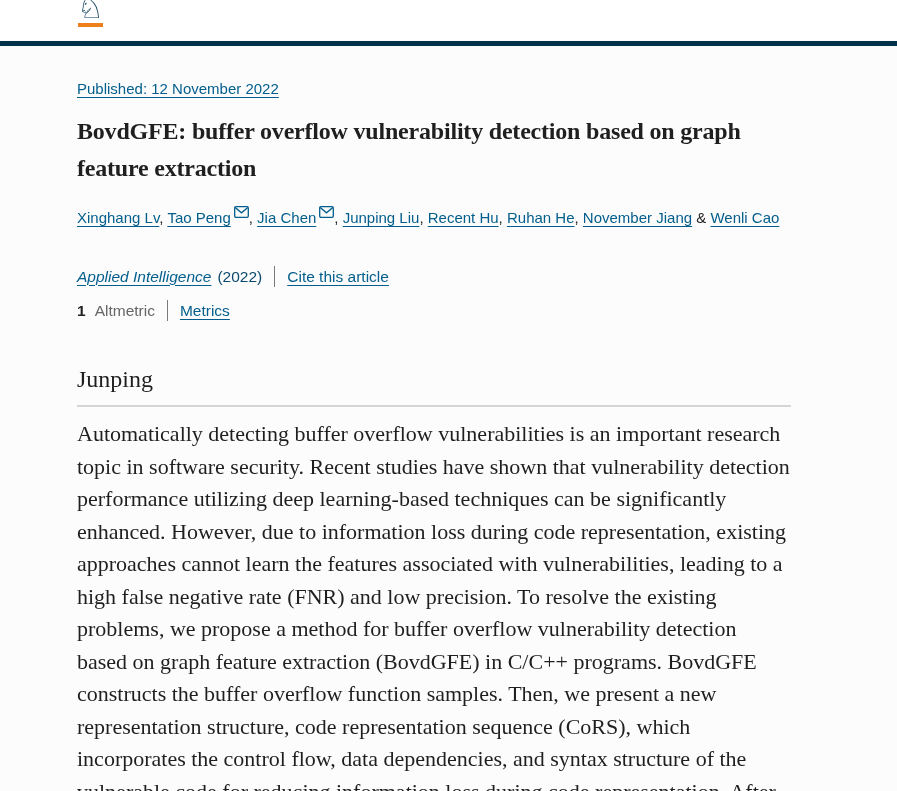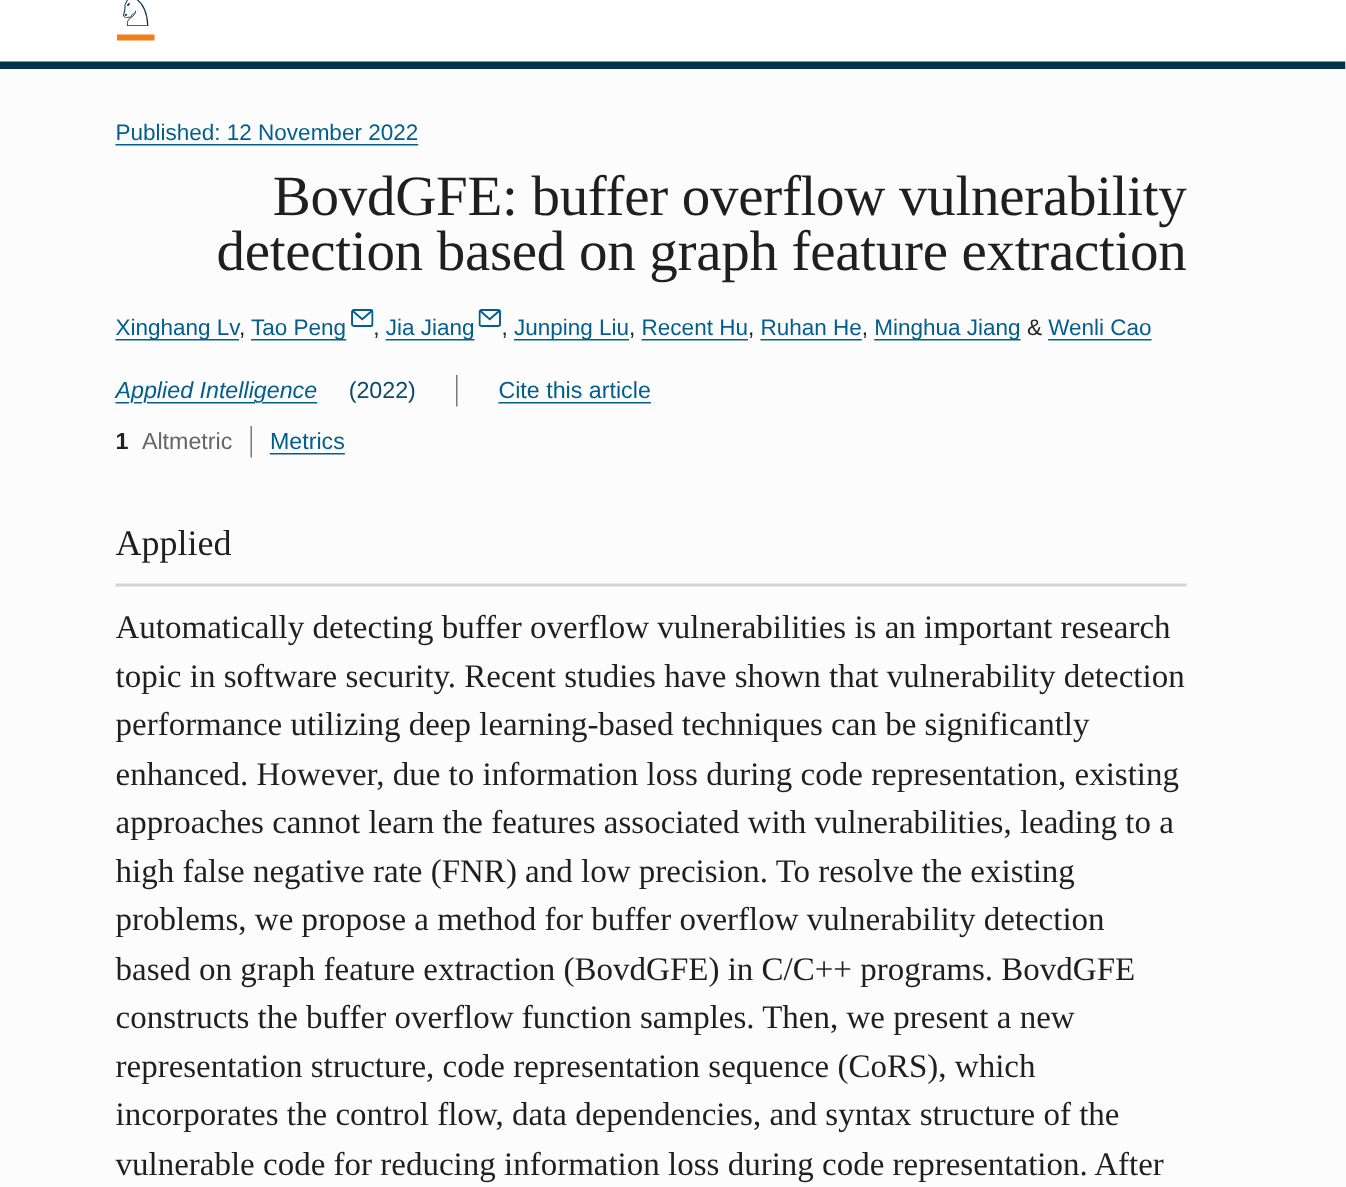--- a/index.html
+++ b/index.html
@@ -42,34 +42,33 @@
   a, .link {
     color:#025e8d;
     text-decoration:underline;
     text-underline-offset:3px;
     text-decoration-thickness:1px;
     cursor:pointer;
   }
   .published { font-size:15px; display:inline-block; }
   h1.article-title {
     font-family:"Liberation Serif","DejaVu Serif",serif;
-    font-weight:400;
-    font-size:38px;
+    font-weight:700;
+    font-size:24px;
     line-height:37px;
     color:#1f1f1f;
     max-width:745px;
     margin-top:15px;
     letter-spacing:-0.2px;
-    text-align:right;
   }
   .authors { margin-top:19px; font-size:15px; line-height:20px; }
   .authors .sep { color:#222222; }
   .mail-icon { vertical-align:5px; margin-left:3px; }
 
-  .journal-row { margin-top:21px; font-size:15.5px; display:flex; align-items:center;gap:15px; }
+  .journal-row { margin-top:38px; font-size:15.5px; display:flex; align-items:center; }
   .journal-name { font-style:italic; }
   .journal-year { margin-left:6px; color:#0c4a6e; }
   .vsep {
     display:inline-block; width:1px; height:21px;
     background:#7a7a7a; margin:0 12px; flex:none;
   }
   .metrics-row { margin-top:13px; font-size:15.5px; display:flex; align-items:center; }
   .metric-count { font-weight:700; color:#222222; margin-right:9px; }
   .metric-label { color:#666666; }
 
@@ -106,37 +105,37 @@
 
 <main>
 
   <a class="published">Published: 12 November 2022</a>
 
   <h1 class="article-title">BovdGFE: buffer overflow vulnerability detection based on graph feature extraction</h1>
 
   <div class="authors"><a class="author-link">Xinghang Lv</a><span class="sep">, </span><a class="author-link">Tao Peng</a><svg class="mail-icon" width="15" height="12" viewBox="0 0 15 12">
         <rect x="0.7" y="0.7" width="13.6" height="10.6" rx="1.2" fill="none" stroke="#025e8d" stroke-width="1.3"></rect>
         <path d="M1.2 1.4 L7.5 6.8 L13.8 1.4" fill="none" stroke="#025e8d" stroke-width="1.3"></path>
-      </svg><span class="sep">, </span><a class="author-link">Jia Jiang</a><svg class="mail-icon" width="15" height="12" viewBox="0 0 15 12">
+      </svg><span class="sep">, </span><a class="author-link">Jia Chen</a><svg class="mail-icon" width="15" height="12" viewBox="0 0 15 12">
         <rect x="0.7" y="0.7" width="13.6" height="10.6" rx="1.2" fill="none" stroke="#025e8d" stroke-width="1.3"></rect>
         <path d="M1.2 1.4 L7.5 6.8 L13.8 1.4" fill="none" stroke="#025e8d" stroke-width="1.3"></path>
-      </svg><span class="sep">, </span><a class="author-link">Junping Liu</a><span class="sep">, </span><a class="author-link">Recent Hu</a><span class="sep">, </span><a class="author-link">Ruhan He</a><span class="sep">, </span><a class="author-link">Minghua Jiang</a><span class="sep"> &amp; </span><a class="author-link">Wenli Cao</a><span class="sep"></span></div>
+      </svg><span class="sep">, </span><a class="author-link">Junping Liu</a><span class="sep">, </span><a class="author-link">Recent Hu</a><span class="sep">, </span><a class="author-link">Ruhan He</a><span class="sep">, </span><a class="author-link">November Jiang</a><span class="sep"> &amp; </span><a class="author-link">Wenli Cao</a><span class="sep"></span></div>
 
   <div class="journal-row">
     <a class="journal-name">Applied Intelligence</a>
     <span class="journal-year">(2022)</span>
     <span class="vsep"></span>
     <a>Cite this article</a>
   </div>
 
   <div class="metrics-row">
     <span class="metric-count">1</span>
     <span class="metric-label">Altmetric</span>
     <span class="vsep"></span>
     <a>Metrics</a>
   </div>
 
-  <h2 class="abstract-heading">Applied</h2>
+  <h2 class="abstract-heading">Junping</h2>
   <hr class="section-rule">
 
   <p class="abstract-text">Automatically detecting buffer overflow vulnerabilities is an important research topic in software security. Recent studies have shown that vulnerability detection performance utilizing deep learning-based techniques can be significantly enhanced. However, due to information loss during code representation, existing approaches cannot learn the features associated with vulnerabilities, leading to a high false negative rate (FNR) and low precision. To resolve the existing problems, we propose a method for buffer overflow vulnerability detection based on graph feature extraction (BovdGFE) in C/C++ programs. BovdGFE constructs the buffer overflow function samples. Then, we present a new representation structure, code representation sequence (CoRS), which incorporates the control flow, data dependencies, and syntax structure of the vulnerable code for reducing information loss during code representation. After the function samples are transformed into CoRS, a deep learning model is used to learn vulnerable features and perform vulnerability classification. The results of the experiments show that BovdGFE improves the precision and FNR by 6.3%</p>
 
 </main>
 
 </body></html>

